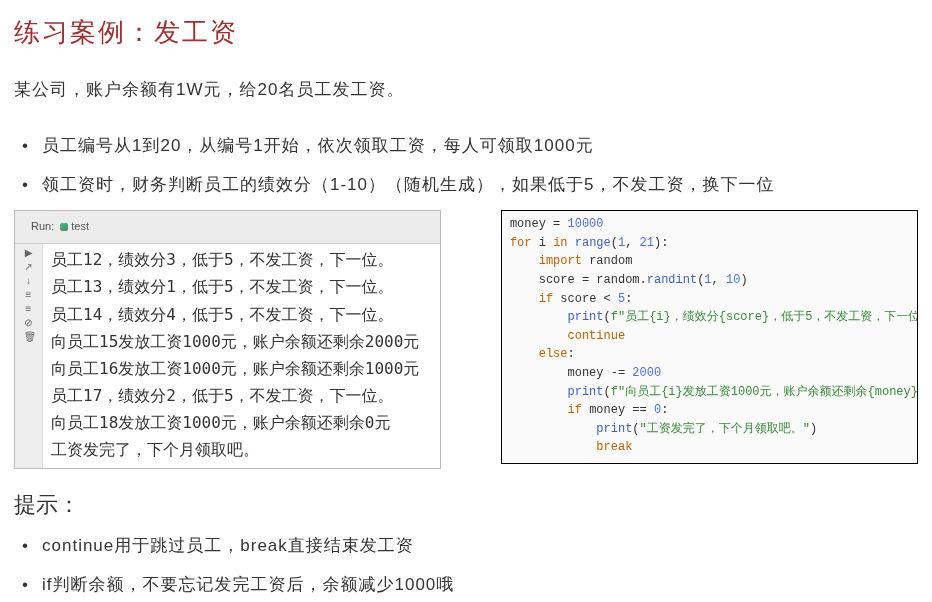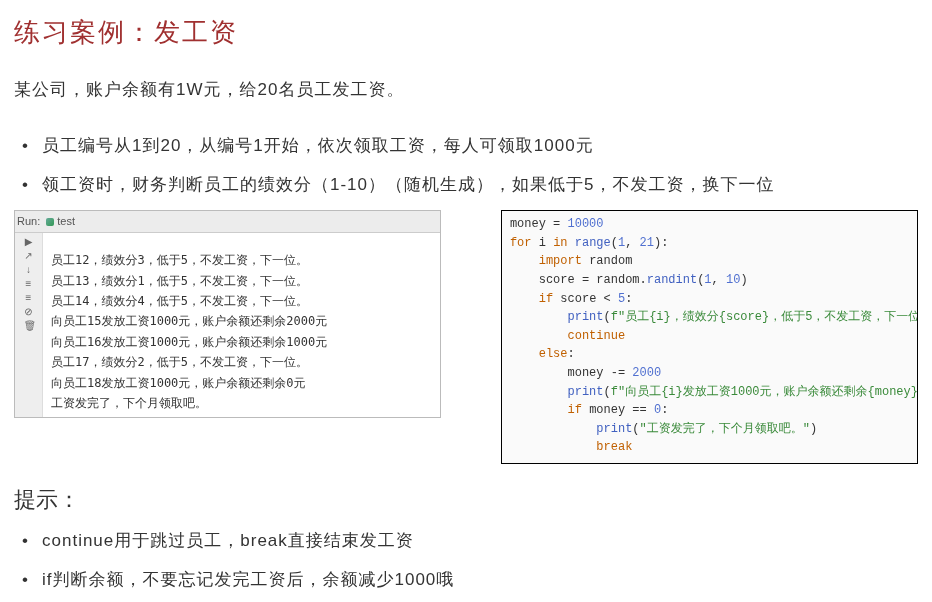--- a/index.html
+++ b/index.html
@@ -53,25 +53,25 @@
       align-items: flex-start;
     }
     .console-panel {
       border: 1px solid #bbb;
       background: #f5f5f5;
       display: flex;
       flex-direction: column;
       width: 430px;
     }
     .console-tabbar {
-      height: 22px;
+      height: 33px;
       border-bottom: 1px solid #ccc;
       display: flex;
       align-items: center;
-      padding-left: 2px;
+      padding-left: 16px;
       font-size: 11px;
       color: #555;
       background: #ececec;
     }
     .console-tabbar .run-label {
       margin-right: 6px;
     }
     .console-tabbar .tab-icon {
       width: 8px;
       height: 8px;
@@ -95,23 +95,23 @@
     .gutter-icon {
       width: 10px;
       height: 10px;
       font-size: 10px;
       line-height: 10px;
       color: #666;
       text-align: center;
     }
     .console-lines {
       flex: 1;
-      padding: 17px 6px 4px 8px;
+      padding: 2px 6px 4px 8px;
       font-family: "Microsoft YaHei", monospace;
-      font-size: 12px;
+      font-size: 16px;
       line-height: 1.7;
       background: #fff;
       color: #333;
     }
     .code-panel {
       border: 1px solid #000000;
       background: #fafafa;
       padding: 4px 8px 6px 8px;
       font-family: Consolas, "Courier New", monospace;
       font-size: 12px;

